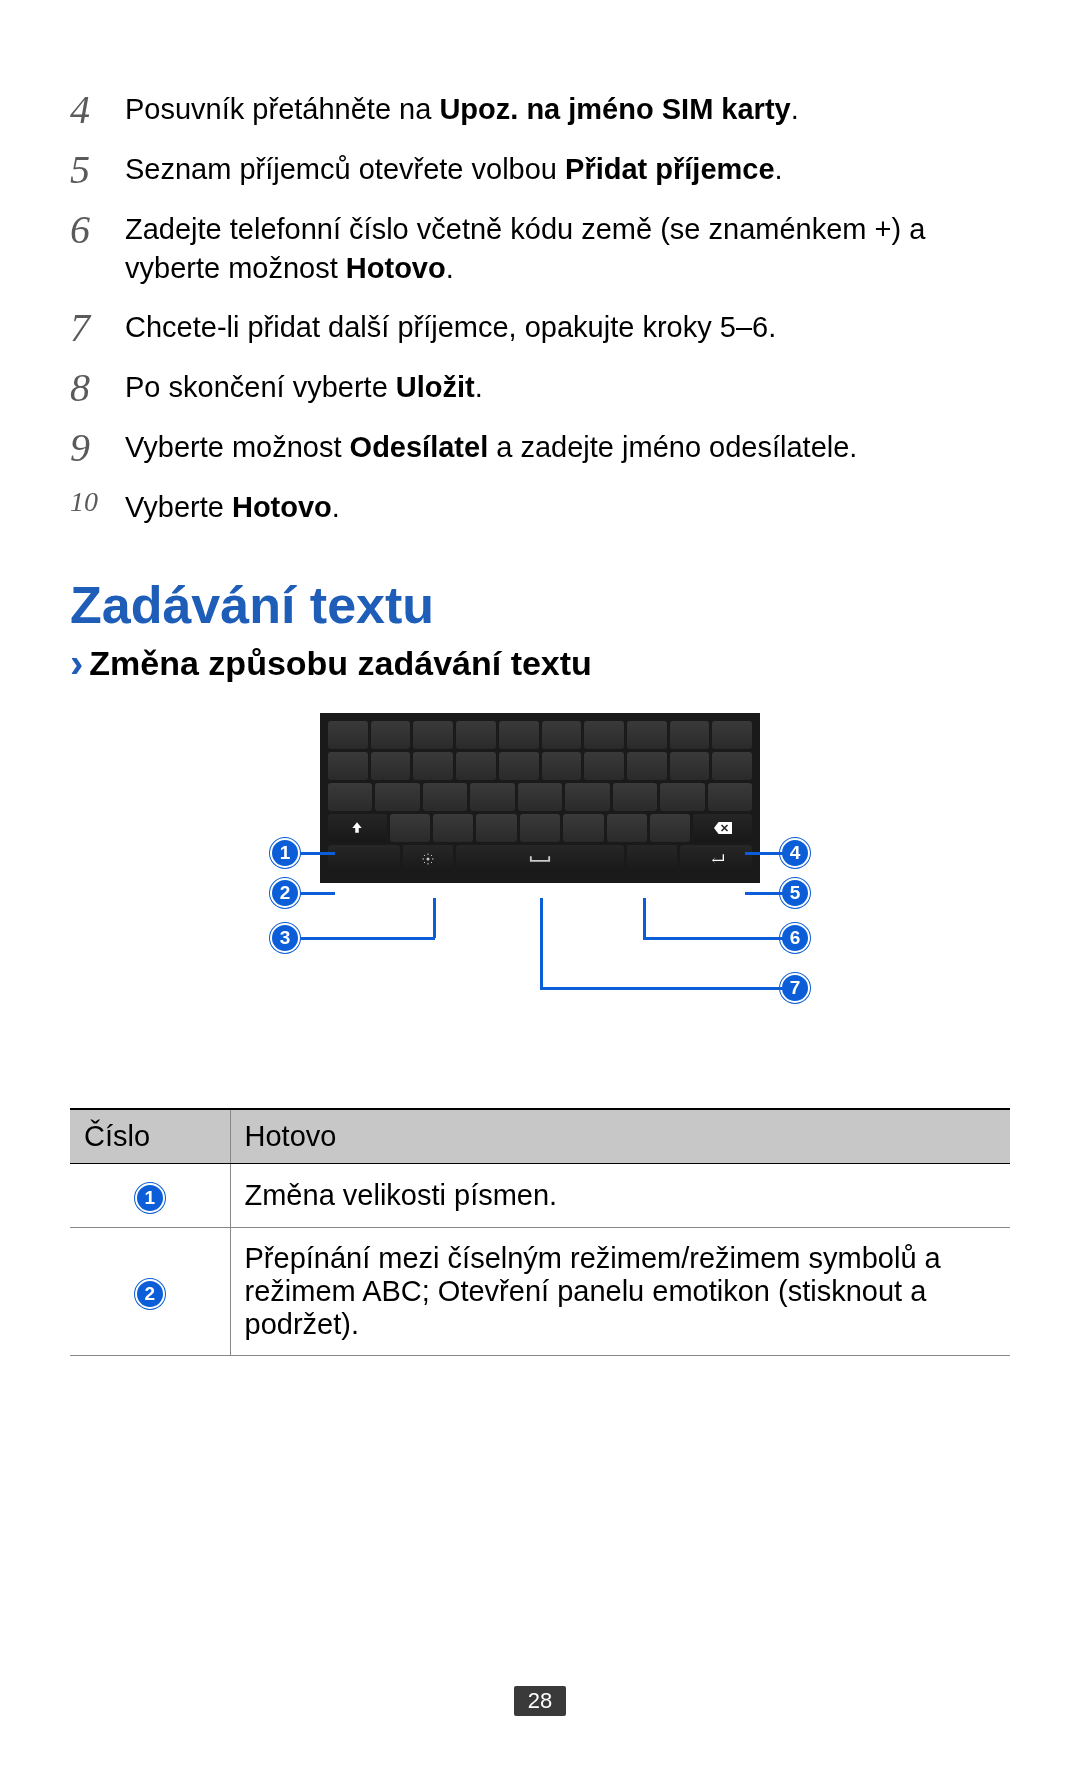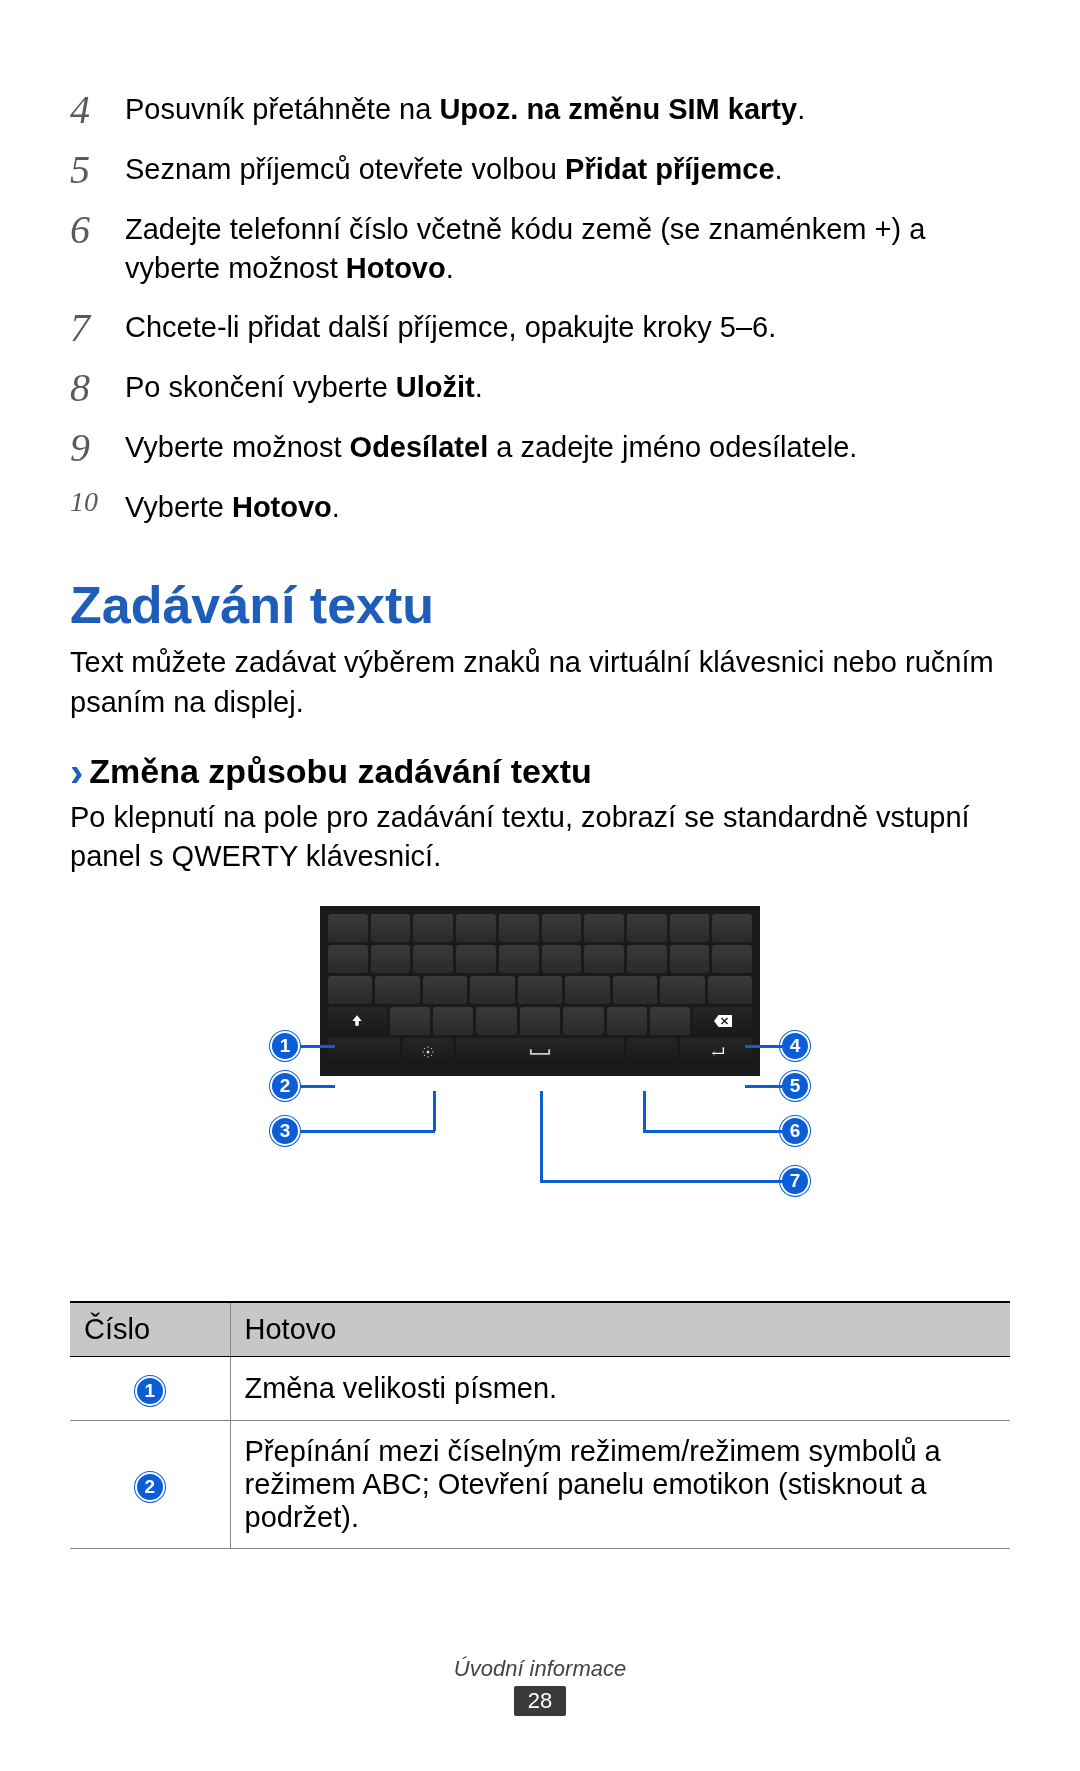--- a/index.html
+++ b/index.html
@@ -188,21 +188,21 @@
     border-radius: 2px;
   }
 </style>
 </head>
 <body>
 
 <div class="page">
   <ol class="step-list">
       <li class="step-item">
         <span class="step-num">4</span>
-        <span class="step-text">Posuvník přetáhněte na <span class="bold">Upoz. na změnu SIM karty</span>.</span>
+        <span class="step-text">Posuvník přetáhněte na <span class="bold">Upoz. na jméno SIM karty</span>.</span>
       </li>
       <li class="step-item">
         <span class="step-num">5</span>
         <span class="step-text">Seznam příjemců otevřete volbou <span class="bold">Přidat příjemce</span>.</span>
       </li>
       <li class="step-item">
         <span class="step-num">6</span>
         <span class="step-text">Zadejte telefonní číslo včetně kódu země (se znaménkem +) a vyberte možnost <span class="bold">Hotovo</span>.</span>
       </li>
       <li class="step-item">
@@ -217,27 +217,25 @@
         <span class="step-num">9</span>
         <span class="step-text">Vyberte možnost <span class="bold">Odesílatel</span> a zadejte jméno odesílatele.</span>
       </li>
       <li class="step-item">
         <span class="step-num small">10</span>
         <span class="step-text">Vyberte <span class="bold">Hotovo</span>.</span>
       </li>
     </ol>
 
   <h2 class="section-heading">Zadávání textu</h2>
-  <p class="section-text">Text můžete zadávat výběrem znaků na virtuální klávesnici nebo ručním psaním na displej.</p>
 
   <h3 class="subsection-heading">
     <span class="chevron">›</span>
     <span>Změna způsobu zadávání textu</span>
   </h3>
-  <p class="section-text" style="margin-bottom:10px">Po klepnutí na pole pro zadávání textu, zobrazí se standardně vstupní panel s QWERTY klávesnicí.</p>
 
   <div class="keyboard-wrap">
     <div class="keyboard-area">
 
       <div class="callout" style="left:100px; top:125px">
           <span>1</span>
         </div>
       <div class="cl-line" style="left:130px; top:139px; width:35px"></div>
       <div class="callout" style="left:100px; top:165px">
           <span>2</span>
@@ -362,15 +360,14 @@
         </tr>
         <tr>
           <td><span class="num-badge">2</span></td>
           <td>Přepínání mezi číselným režimem/režimem symbolů a režimem ABC; Otevření panelu emotikon (stisknout a podržet).</td>
         </tr>
       </tbody>
   </table>
 </div>
 
 <div class="footer">
-  <div class="footer-text">Úvodní informace</div>
   <div class="page-num">28</div>
 </div>
 
 </body></html>

